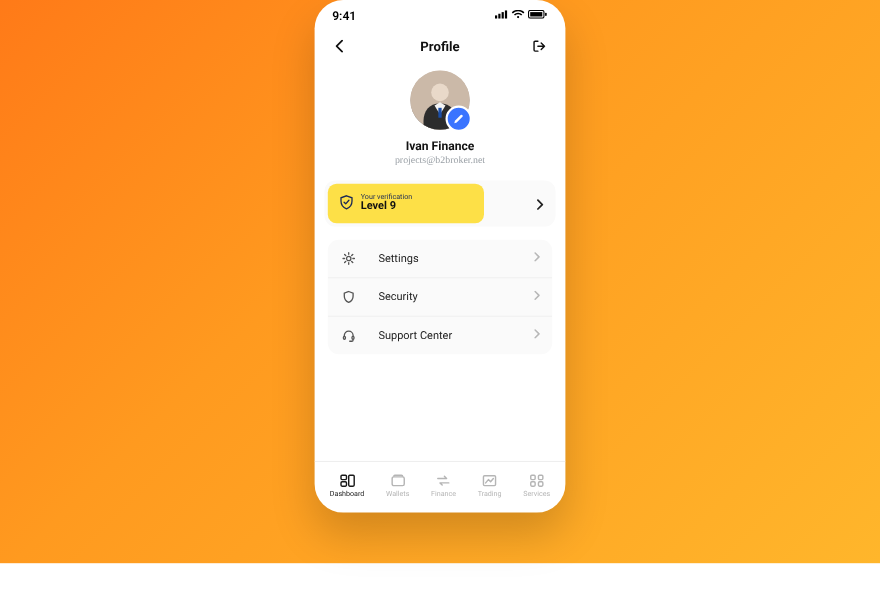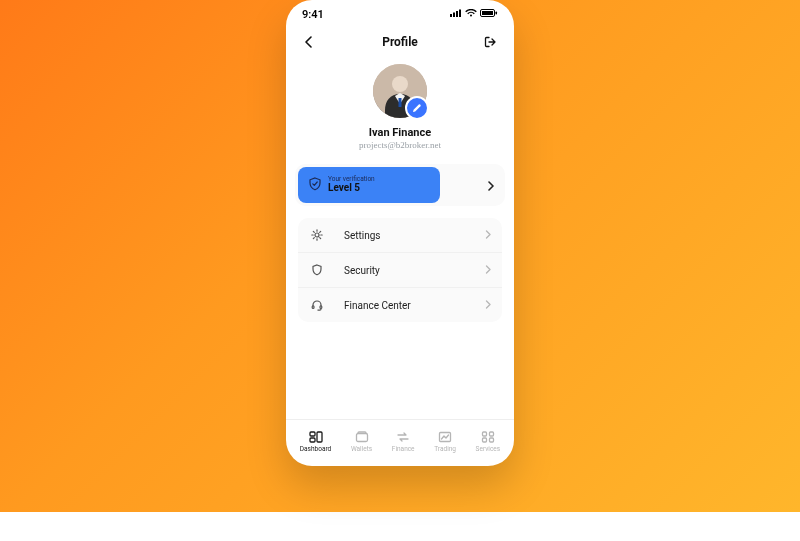--- a/index.html
+++ b/index.html
@@ -12,21 +12,21 @@
   .nav-title{font-size:12px;font-weight:700;color:#111;}
   .nav-btn{width:18px;height:18px;display:flex;align-items:center;justify-content:center;color:#333;}
   .content{position:absolute;top:60px;left:0;right:0;bottom:42px;display:flex;flex-direction:column;align-items:center;padding:0 12px;}
   .avatar-wrap{position:relative;margin-top:4px;}
   .avatar{width:54px;height:54px;border-radius:50%;background:linear-gradient(180deg,#d9c9b8 0%,#a7968a 60%,#3a3a3a 100%);display:flex;align-items:center;justify-content:center;}
   .avatar svg{display:block;}
   .edit-badge{position:absolute;bottom:-2px;right:-2px;width:20px;height:20px;border-radius:50%;background:#3a74ff;border:2px solid #fff;display:flex;align-items:center;justify-content:center;color:#fff;}
   .uname{margin-top:8px;font-size:11px;font-weight:700;color:#111;}
   .uemail{margin-top:1px;font-size:9px;color:#9aa0a6;font-family:Liberation Serif, serif;}
   .card{margin-top:14px;width:100%;background:#fafafa;border-radius:10px;padding:3px;display:flex;align-items:center;position:relative;}
-  .card-blue{flex:0 0 60%;background:#3b82f6;border-radius:8px;height:36px;display:flex;align-items:center;padding:0 10px;gap:6px;}
+  .card-blue{flex:0 0 60%;background:#fde047;border-radius:8px;height:36px;display:flex;align-items:center;padding:0 10px;gap:6px;}
   .card-blue .txt{display:flex;flex-direction:column;line-height:1.05;}
   .card-blue .txt .sm{font-size:6.5px;color:#1c2a55;}
   .card-blue .txt .lg{font-size:10px;font-weight:700;color:#111;}
   .card-chev{position:absolute;right:10px;color:#222;}
   .list{margin-top:12px;width:100%;background:#fafafa;border-radius:10px;overflow:hidden;}
   .row{height:34px;display:flex;align-items:center;padding:0 12px;position:relative;font-size:10px;color:#222;gap:20px;}
   .row + .row{border-top:1px solid #f0f0f0;}
   .row .chev{position:absolute;right:10px;color:#b7b7b7;}
   .row .ico{width:14px;height:14px;display:flex;align-items:center;justify-content:center;color:#555;}
   .tabbar{position:absolute;bottom:0;left:0;right:0;height:42px;border-top:1px solid #eee;display:flex;align-items:center;justify-content:space-around;padding:0 4px 4px;}
@@ -110,21 +110,21 @@
       <div class="card">
         <div class="card-blue">
           <span>
             <svg width="14" height="14" viewBox="0 0 14 14">
                 <path d="M7 1l5 1.8v3c0 3.3-2.2 6-5 7-2.8-1-5-3.7-5-7v-3L7 1z" fill="none" stroke="#1c2a55" stroke-width="1.2"></path>
                 <path d="M4.8 6.8l1.5 1.5L9.2 5" fill="none" stroke="#1c2a55" stroke-width="1.2" stroke-linecap="round" stroke-linejoin="round"></path>
               </svg>
           </span>
           <div class="txt">
             <span class="sm">Your verification</span>
-            <span class="lg">Level 5</span>
+            <span class="lg">Level 9</span>
           </div>
         </div>
         <span class="card-chev">
           <svg width="8" height="10" viewBox="0 0 8 10">
               <path d="M2 1l4 4-4 4" stroke="#222" stroke-width="1.6" fill="none" stroke-linecap="round" stroke-linejoin="round"></path>
             </svg>
         </span>
       </div>
 
       <div class="list">
@@ -153,21 +153,21 @@
         </div>
         <div class="row">
           <span class="ico">
             <svg width="12" height="12" viewBox="0 0 12 12">
                 <path d="M2 7V6a4 4 0 118 0v1" fill="none" stroke="#555" stroke-width="1.2"></path>
                 <rect x="1.2" y="6.8" width="1.8" height="2.6" rx=".9" fill="none" stroke="#555" stroke-width="1.2"></rect>
                 <rect x="9" y="6.8" width="1.8" height="2.6" rx=".9" fill="none" stroke="#555" stroke-width="1.2"></rect>
                 <path d="M10 9.4v.6a1.2 1.2 0 01-1.2 1.2H6.5" fill="none" stroke="#555" stroke-width="1.2"></path>
               </svg>
           </span>
-          <span>Finance Center</span>
+          <span>Support Center</span>
           <span class="chev"><svg width="7" height="9" viewBox="0 0 7 9">
                 <path d="M1.5 1l3.5 3.5L1.5 8" stroke="#b7b7b7" stroke-width="1.4" fill="none" stroke-linecap="round" stroke-linejoin="round"></path>
               </svg></span>
         </div>
       </div>
     </div>
 
     <div class="tabbar">
       <div class="tab active">
         <span class="ti">

